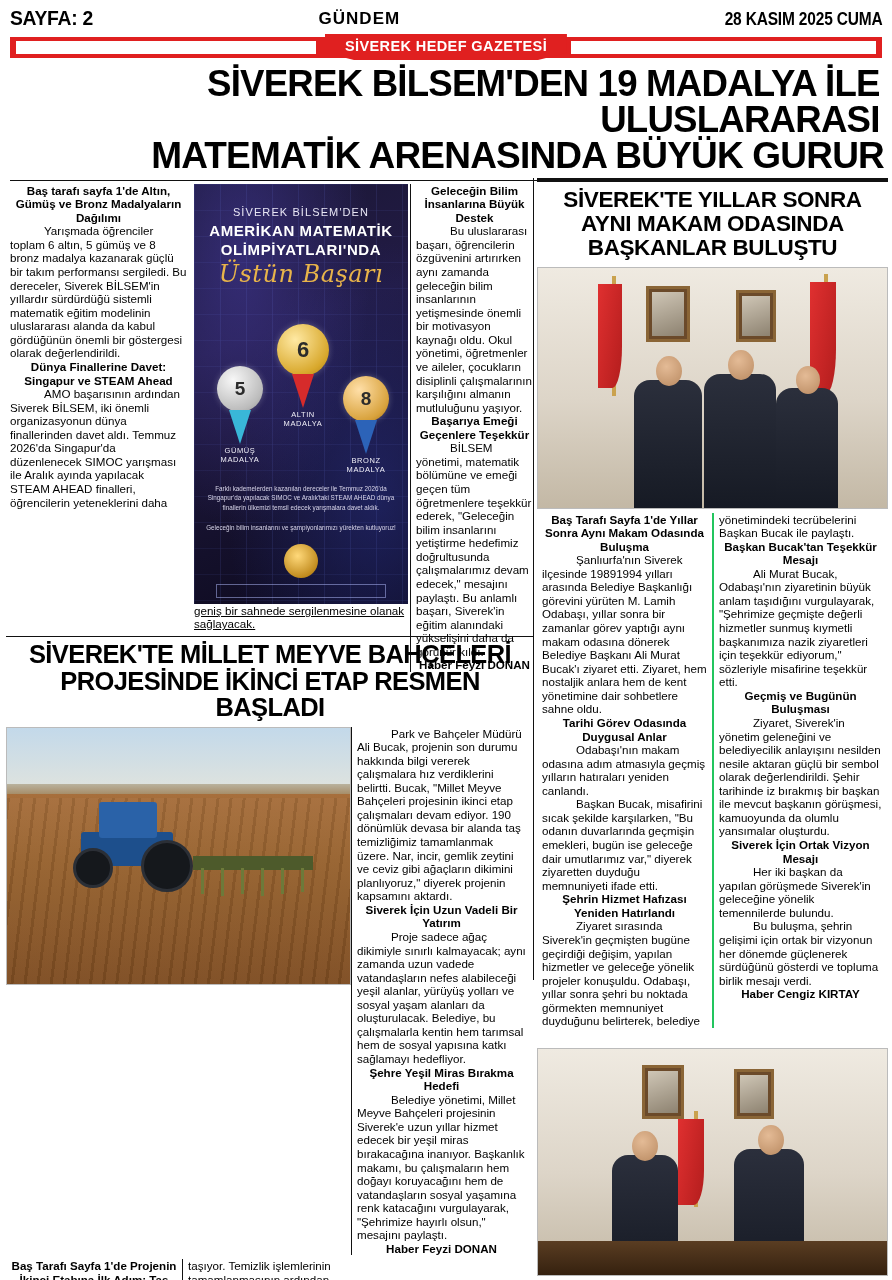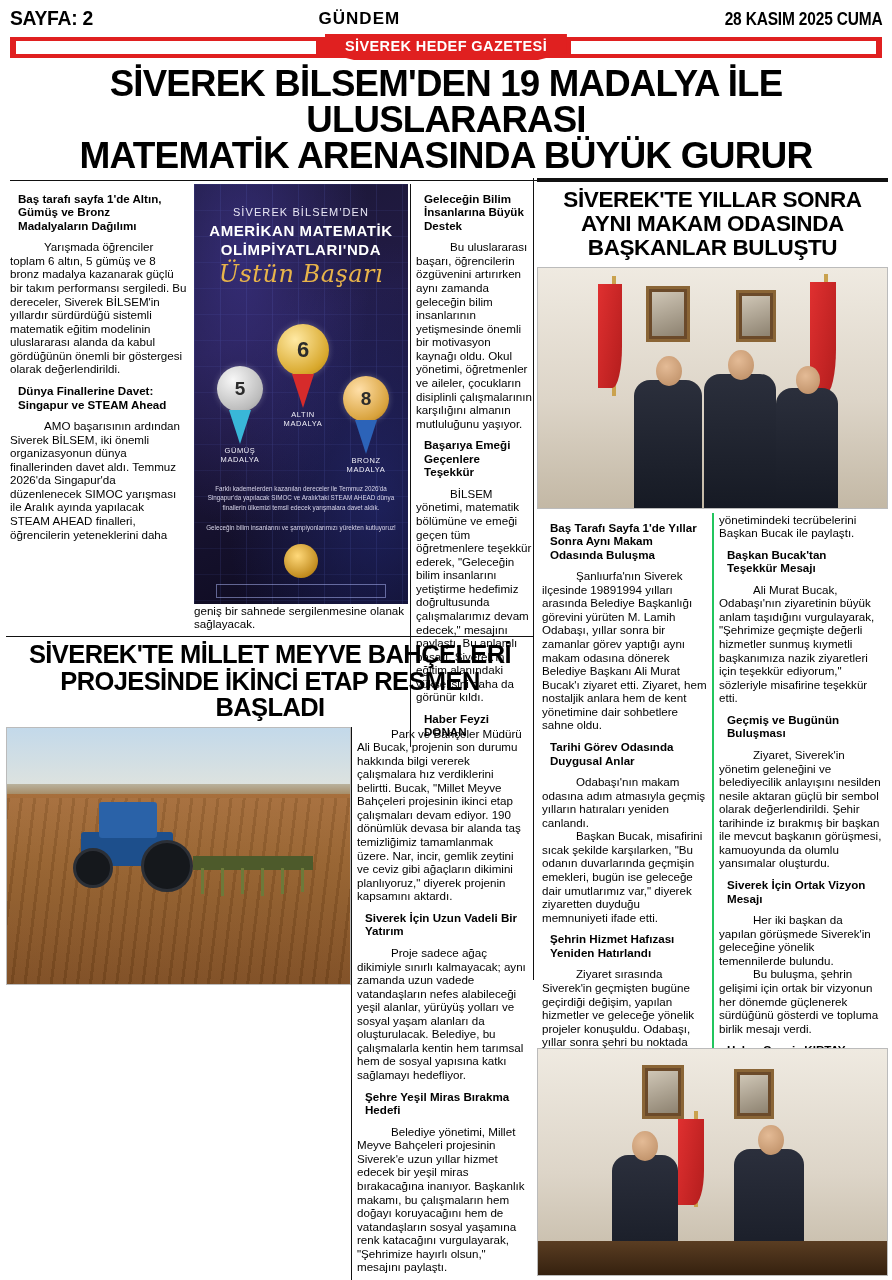--- a/index.html
+++ b/index.html
@@ -53,39 +53,39 @@
     position: absolute; left: 50%; top: 0; transform: translateX(-50%);
     background: #e02020; color: #fff; font-weight: bold;
     font-size: 14.5px; letter-spacing: 0.4px;
     padding: 4px 20px 6px 20px;
     clip-path: polygon(0 0, 100% 0, 100% 72%, 88% 100%, 12% 100%, 0 72%);
     white-space: nowrap;
   }
 
   
   .main-head {
-    text-align: center; font-weight: bold;
+    text-align: right; font-weight: bold;
     font-size: 37px; line-height: 0.97;
     letter-spacing: -0.8px;
     padding: 3px 2px 5px 2px;
   }
   .main-head .l1 { display: block; transform: scaleX(0.99); }
   .main-head .l2 { display: block; }
 
   .rule-thin { border-top: 1px solid #111; margin: 1px 4px 3px 4px; }
 
-  p.b { margin: 8px; font-weight: bold; font-size: 11.6px; line-height: 1.17; }
+  p.b { margin: 0; font-weight: bold; font-size: 11.6px; line-height: 1.17; text-align: center; }
   p.t { margin: 0; font-size: 11.6px; line-height: 1.17; text-align: left; }
   p.t.ind::first-line { }
   .ind { text-indent: 34px; }
 
   
   .a1 { display: flex; align-items: flex-start; }
   .a1-c1 { width: 186px; padding: 0 5px 0 4px; }
-  .a1-poster { width: 218px; padding: 0 2px; }
+  .a1-poster { width: 218px; padding: 0 2px; text-decoration: underline; }
   .a1-c3 { width: 128px; padding: 0 5px; border-left: 1px solid #111; }
 
   .poster {
     position: relative;
     width: 214px; height: 420px;
     background:
       radial-gradient(ellipse at 22% 18%, rgba(70,60,160,0.55) 0%, rgba(0,0,0,0) 55%),
       radial-gradient(ellipse at 85% 75%, rgba(40,50,140,0.5) 0%, rgba(0,0,0,0) 58%),
       linear-gradient(160deg,#1b1736 0%, #221b45 35%, #14102b 75%, #0d0a1e 100%);
     overflow: hidden;

